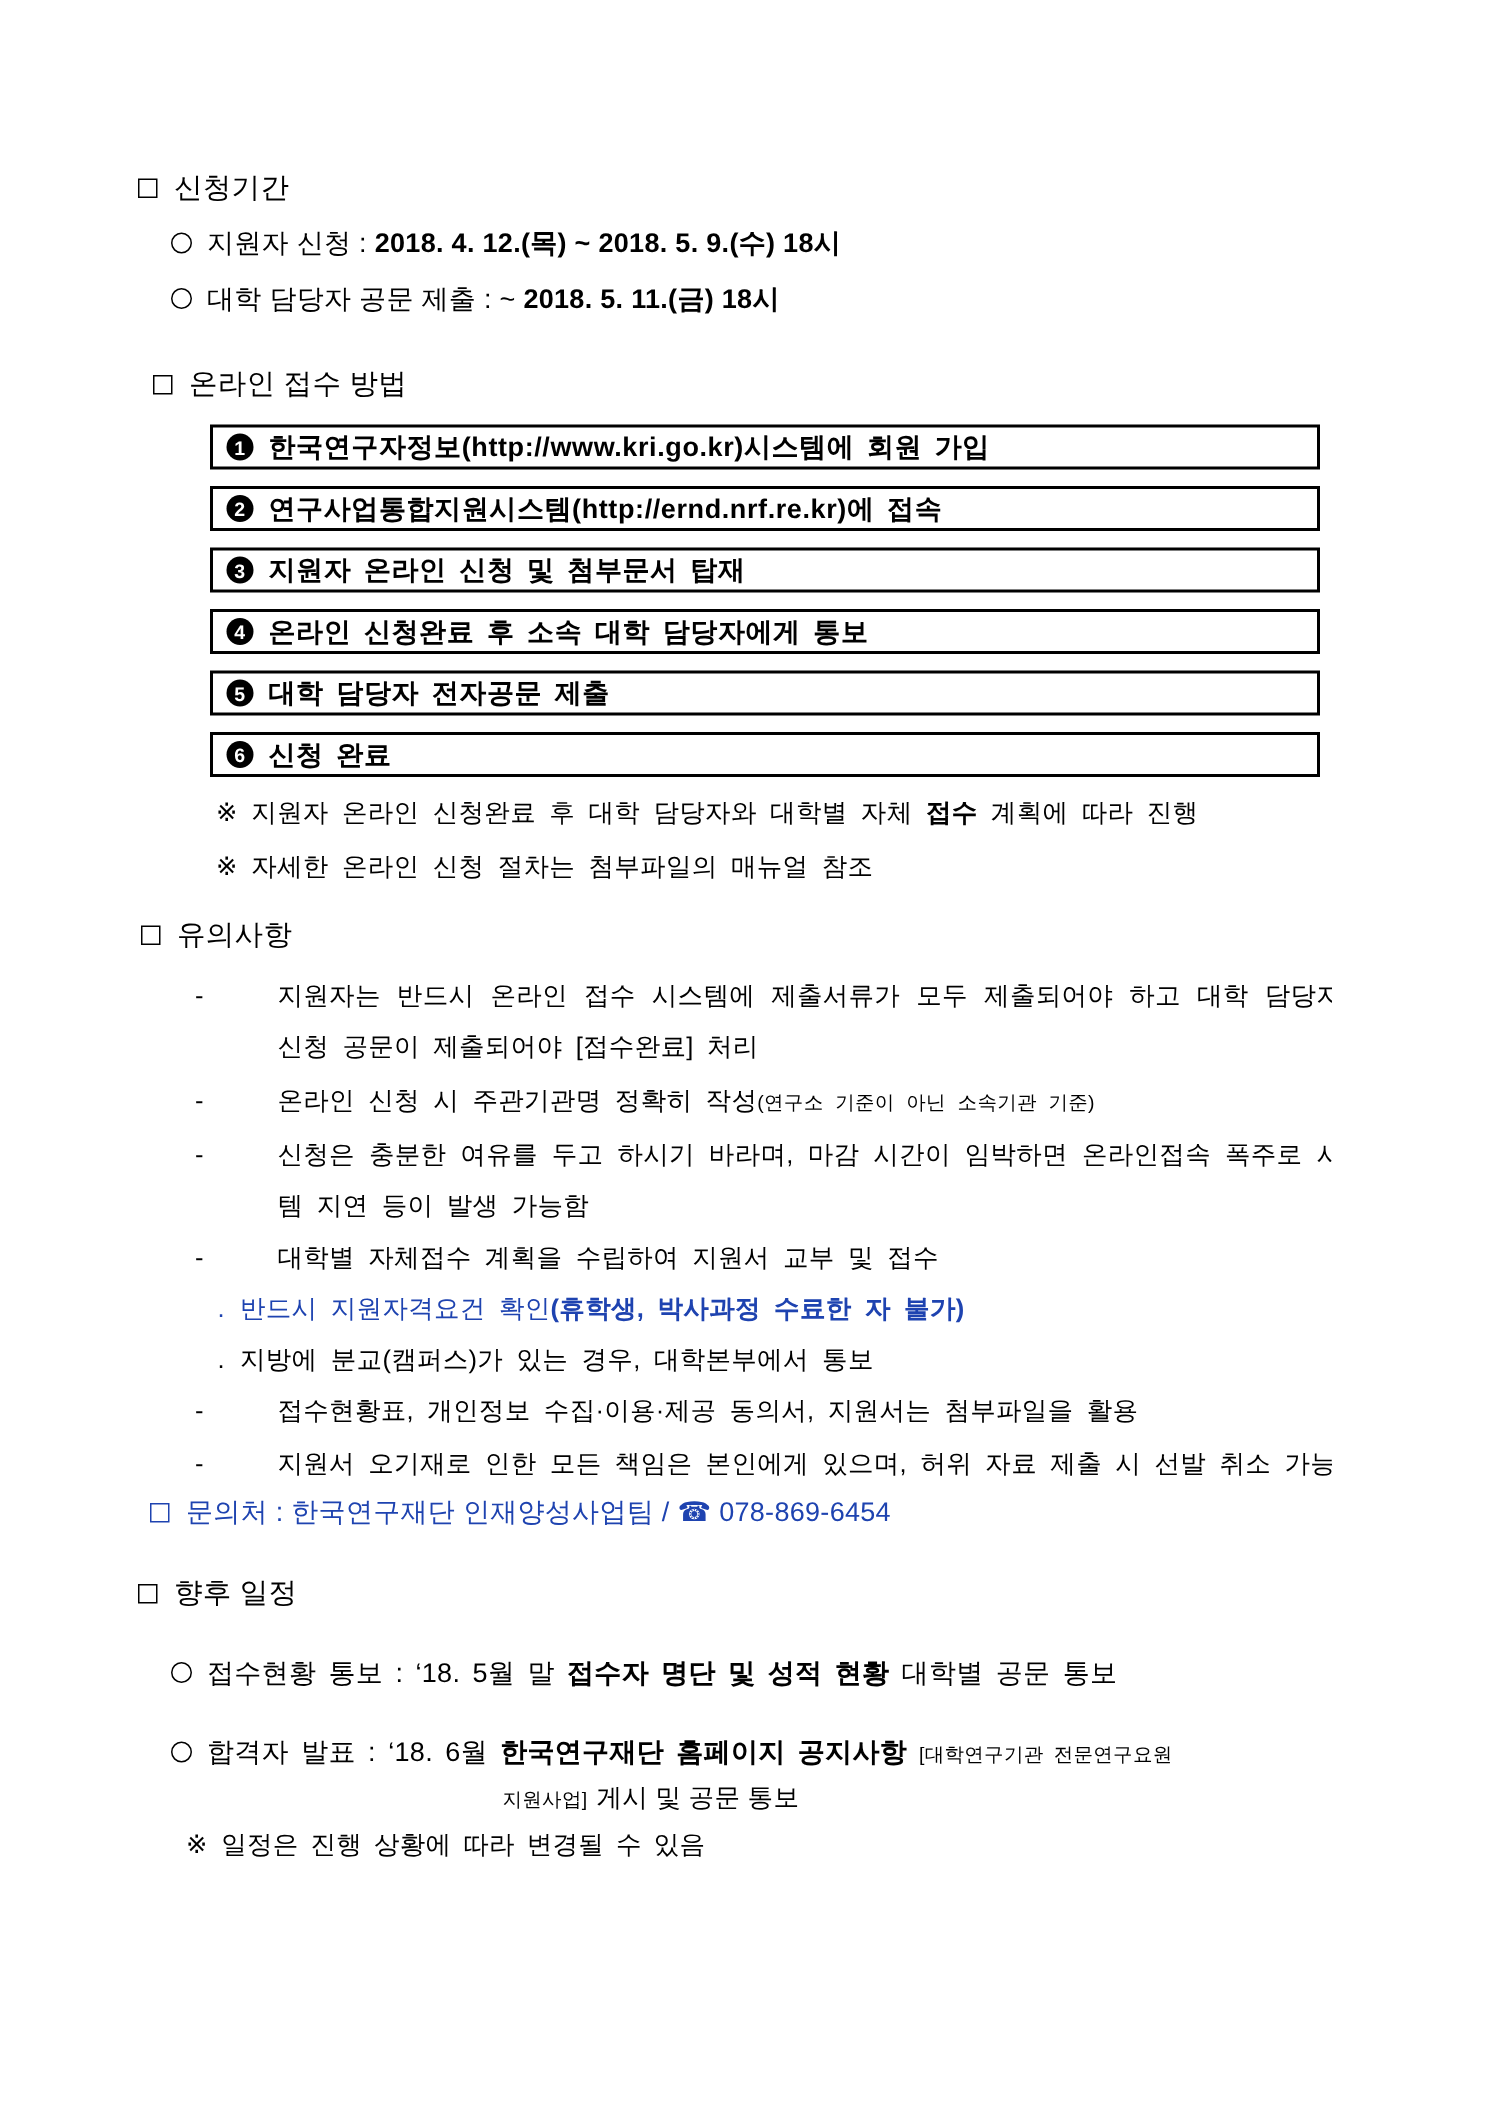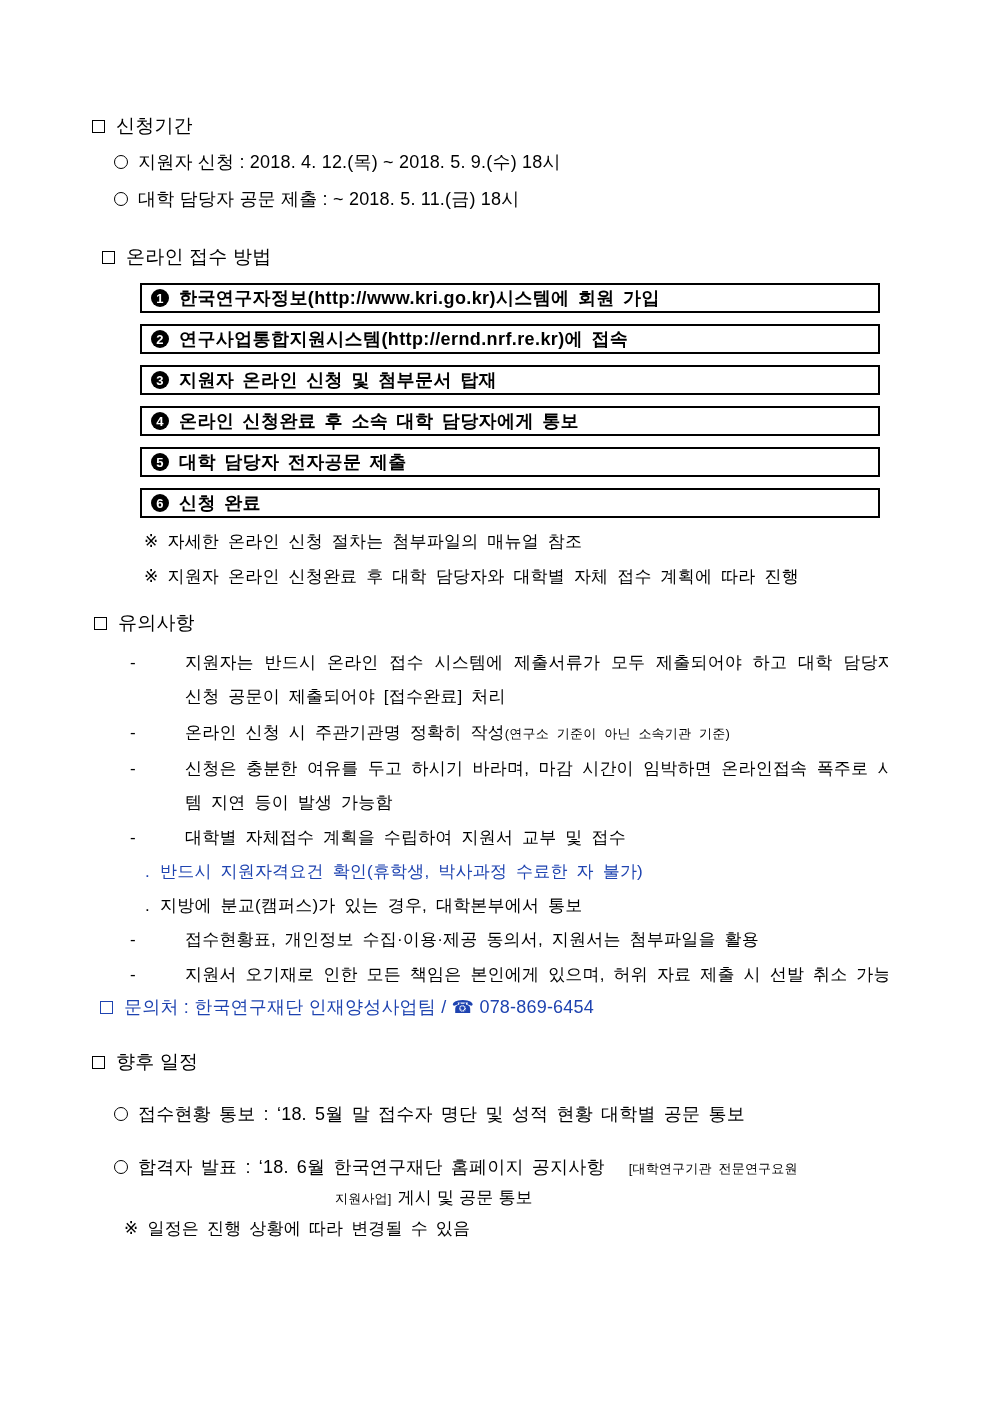--- a/index.html
+++ b/index.html
@@ -23,21 +23,21 @@
   .sq {
     display:inline-block; width:13px; height:13px;
     border:1.6px solid currentColor; margin-right:11px;
     position:relative; top:1px;
   }
   .ci {
     display:inline-block; width:14px; height:14px;
     border:1.6px solid currentColor; border-radius:50%;
     margin-right:10px; position:relative; top:1px;
   }
-  .b { font-weight:normal; }
+  .b { font-weight:bold; }
 
   
   .steps { margin-left:48px; margin-top:12px; }
   .step {
     width:740px; height:30px;
     border:2px solid #000000;
     display:flex; align-items:center;
     padding-left:9px; gap:10px;
     font-size:18px; font-weight:bold;
     margin-bottom:11px;
@@ -68,21 +68,21 @@
   }
   .subbullet .mk { flex:0 0 15px; }
   .small { font-size:13px; }
   .blue { color:#1e43b0; }
 
   
   .sched-item { font-size:18px; line-height:28px; margin-left:22px; word-spacing:3px; }
   .sched-cont { font-size:17px; line-height:30px; margin-left:243px; }
   .sched-note { font-size:17px; line-height:26px; margin-left:32px; word-spacing:3px; }
   .sched-note .mk { margin-right:9px; }
-  .gap-left { margin-left:24px; }
+  .gap-left { margin-left:8px; }
   .gap-left-sm { margin-left:6px; }
 </style>
 </head>
 <body>
 
 <div class="page">
 
   <div class="h1 line">
     <span class="sq"></span><span>신청기간</span>
   </div>
@@ -117,25 +117,25 @@
     <div class="step">
       <span class="stepnum">5</span>
       <span>대학 담당자 전자공문 제출</span>
     </div>
     <div class="step">
       <span class="stepnum">6</span>
       <span>신청 완료</span>
     </div>
   </div>
 
+  <div class="note line" style="margin-top:9px;">
+    <span class="mk">※</span><span>지원자 온라인 신청완료 후 대학 담당자와 대학별 자체 </span><span class="b">접수</span><span> 계획에 따라 진행</span>
+  </div>
   <div class="note line" style="margin-top:10px;">
     <span class="mk">※</span><span>자세한 온라인 신청 절차는 첨부파일의 매뉴얼 참조</span>
-  </div>
-  <div class="note line" style="margin-top:9px;">
-    <span class="mk">※</span><span>지원자 온라인 신청완료 후 대학 담당자와 대학별 자체 </span><span class="b">접수</span><span> 계획에 따라 진행</span>
   </div>
 
   <div class="h1 line" style="margin-top:19px; margin-left:2px;">
     <span class="sq"></span><span>유의사항</span>
   </div>
 
   <div class="bullet" style="margin-top:9px;">
     <span class="mk">-</span>
     <span class="ct">지원자는 반드시 온라인 접수 시스템에 제출서류가 모두 제출되어야 하고 대학 담당자는 신청 공문이 제출되어야 [접수완료] 처리</span>
   </div>

